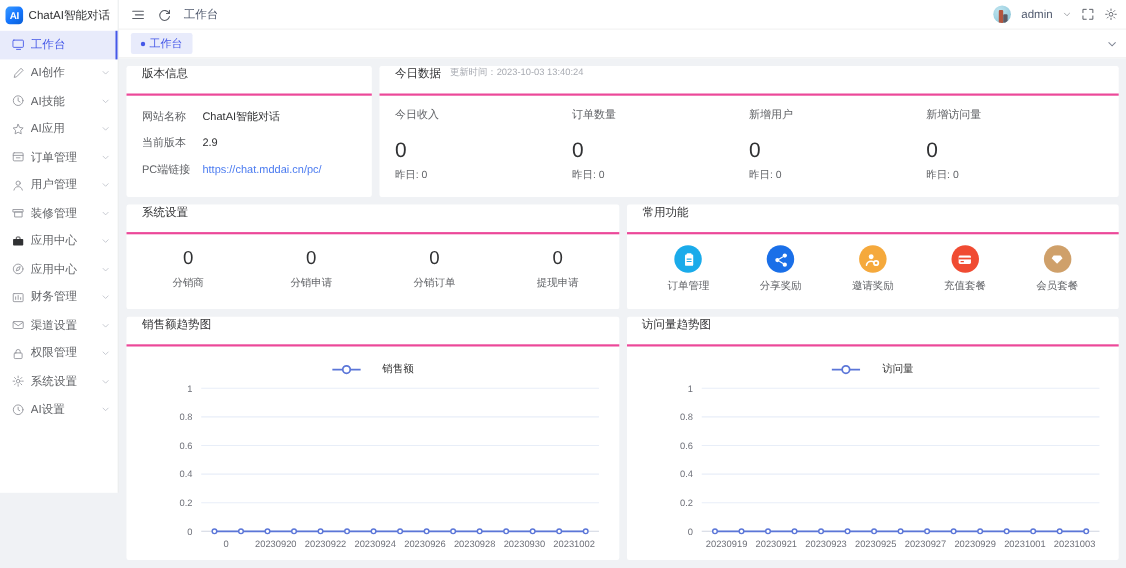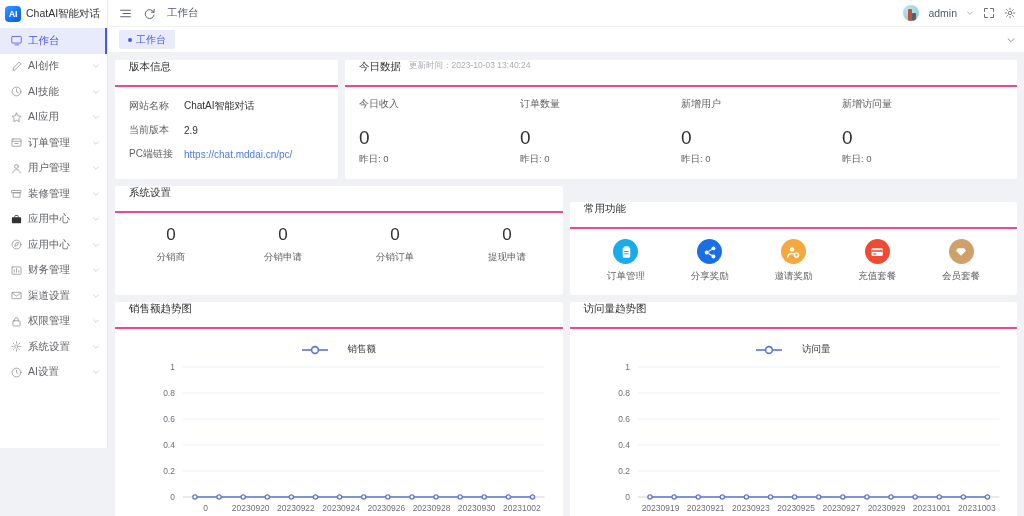--- a/index.html
+++ b/index.html
@@ -153,21 +153,21 @@
   .stat-sub { font-size: 9.5px; color: #606266; margin-top: 4px; }
 
   
   .dist-card { flex: 0 0 448px; }
   .dist-body { display: flex; padding: 12px 0 17px 0; }
   .dist-item { flex: 1 1 0; text-align: center; }
   .dist-num { font-size: 17px; color: #303133; line-height: 20px; }
   .dist-label { font-size: 9.5px; color: #606266; margin-top: 6px; }
 
   
-  .fn-card { flex: 1 1 auto; margin-top: 16px; }
+  .fn-card { flex: 1 1 auto; }
   .fn-body { display: flex; padding: 10px 14px 12px 14px; }
   .fn-item { flex: 1 1 0; display: flex; flex-direction: column; align-items: center; }
   .fn-circle {
     width: 25px; height: 25px; border-radius: 50%;
     display: flex; align-items: center; justify-content: center;
     color: #fff;
   }
   .fn-circle svg { width: 14px; height: 14px; display: block; }
   .fn-label { font-size: 9.5px; color: #606266; margin-top: 6px; }
 

